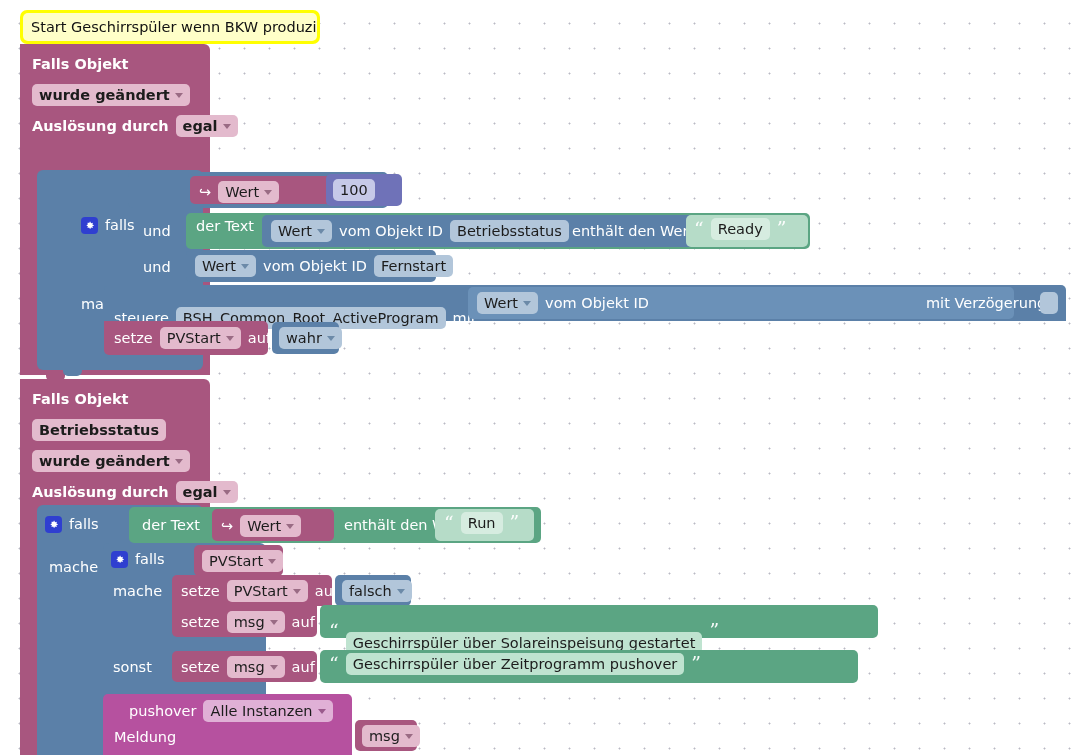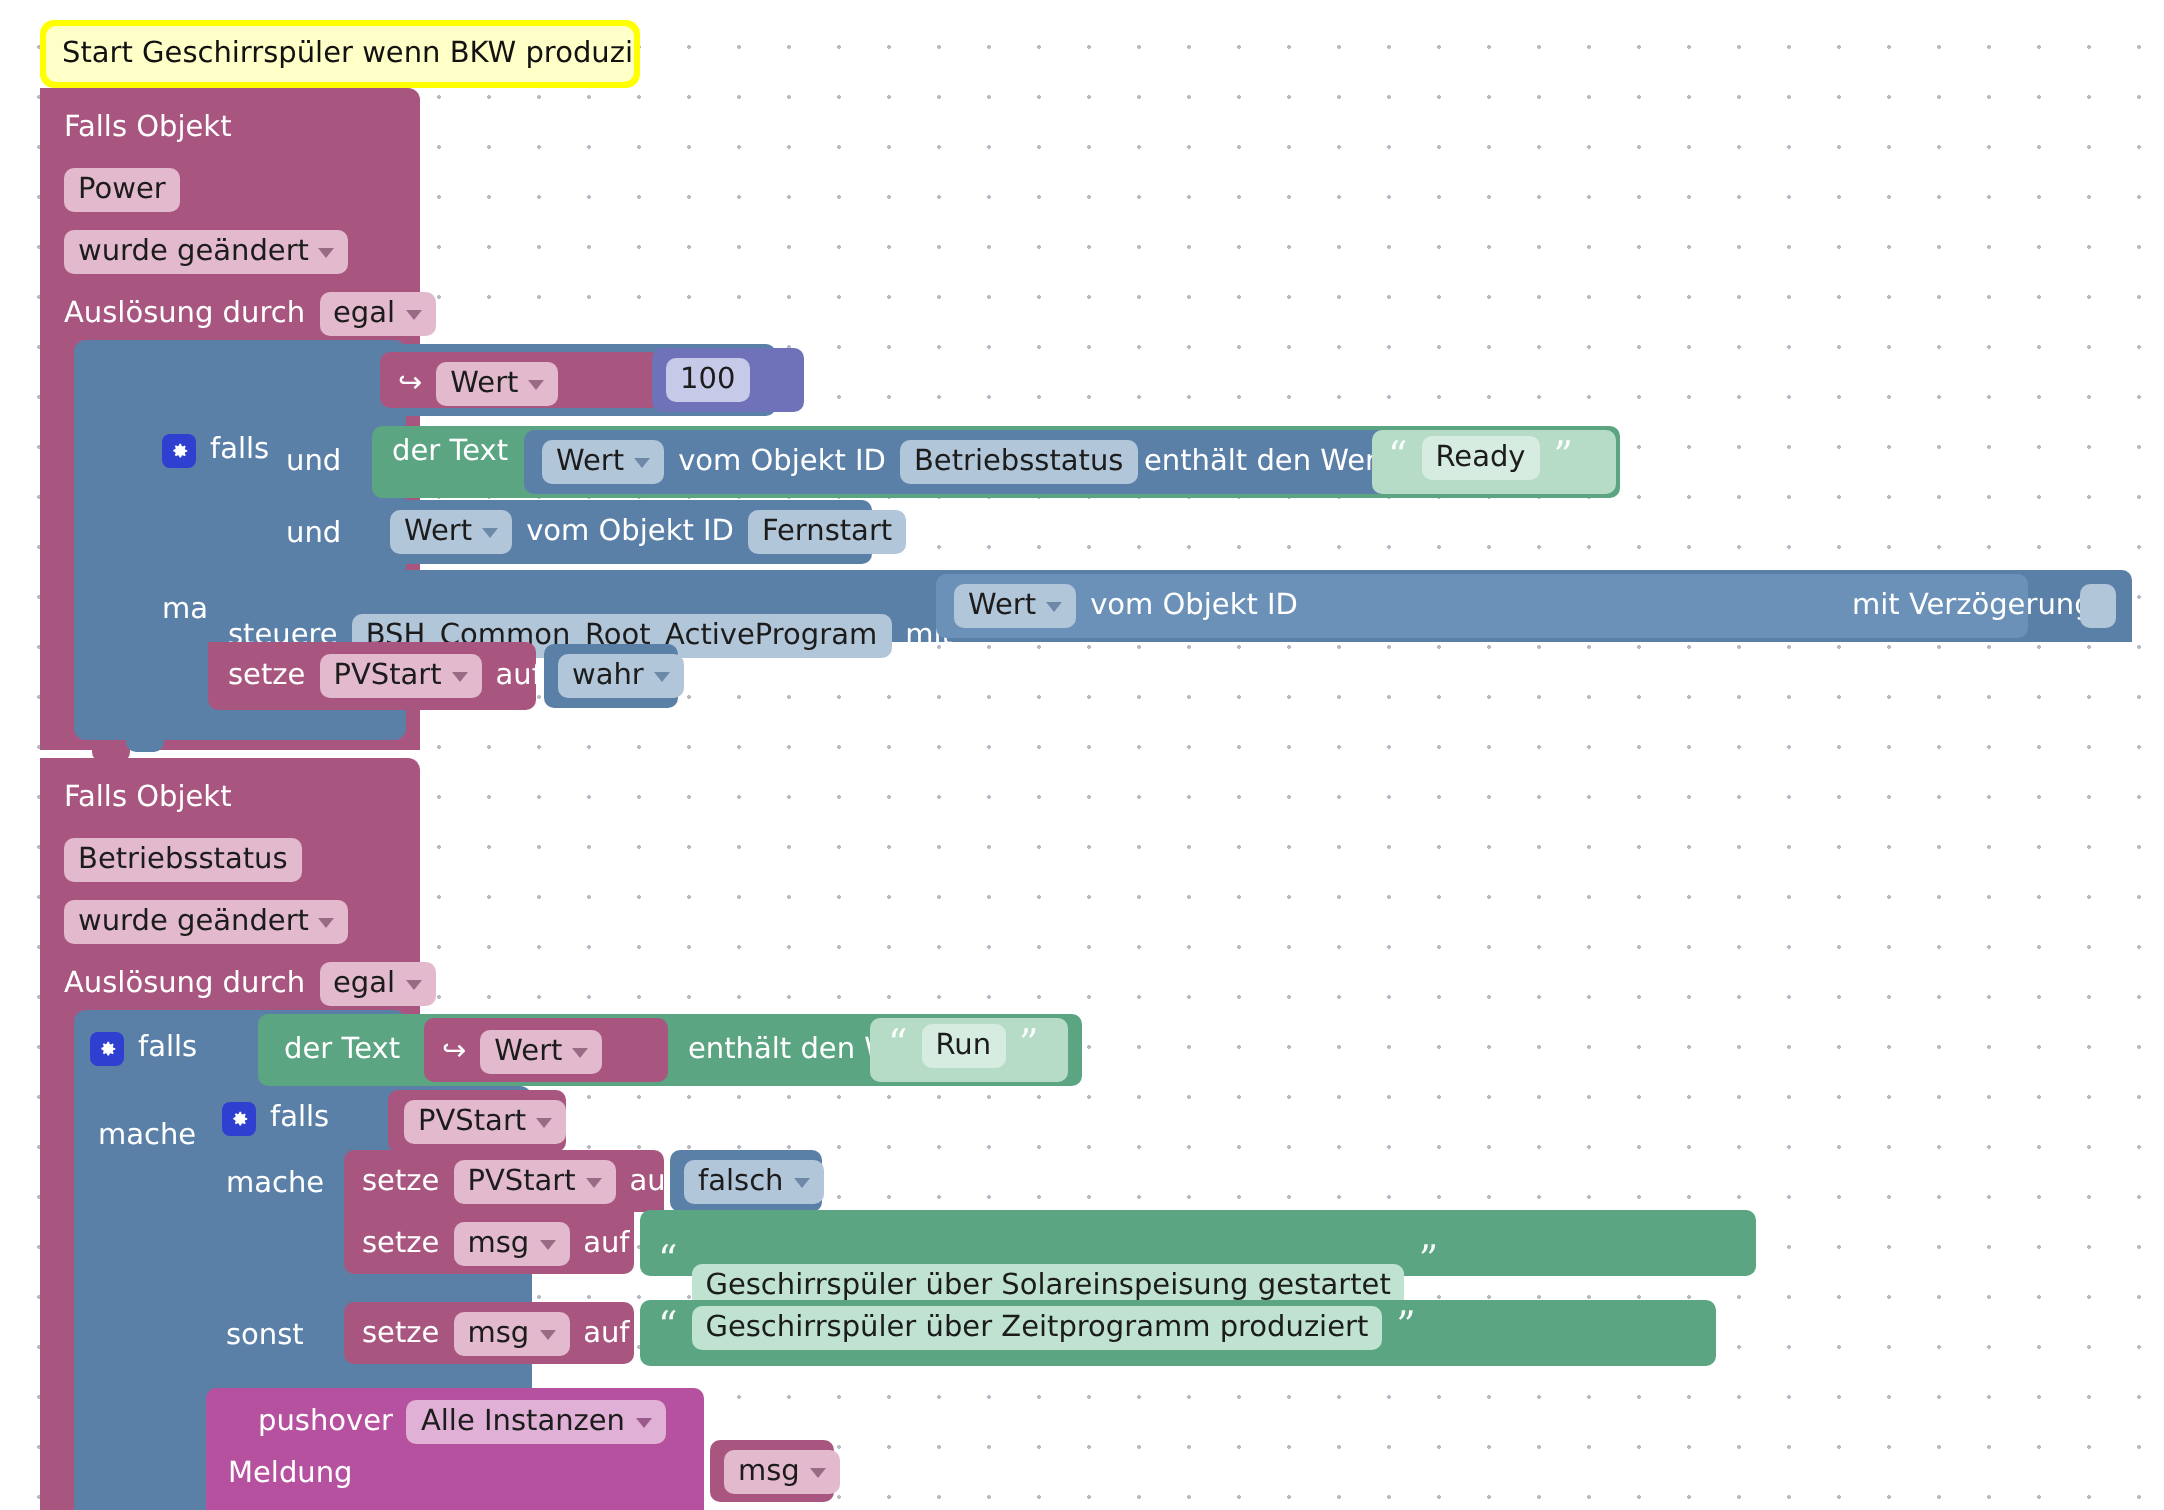--- a/index.html
+++ b/index.html
@@ -65,42 +65,39 @@
   #comment .inner {
     width:100%; height:100%; background:#ffffc8; border-radius:5px;
     display:flex; align-items:center; padding:0 8px;
     font-size:14.5px; color:#121212; white-space:nowrap; overflow:hidden;
   }
   #comment .tail {
     position:absolute; left:32px; bottom:-9px;
     width:0; height:0; border-left:9px solid transparent;
     border-right:9px solid transparent; border-top:10px solid #ffff00;
   }
-  .hat-rows { position:absolute; left:14px; top:10px; }
+  .hat-rows { position:absolute; left:14px; top:10px;font-weight:bold; }
   .hat-row  { display:flex; align-items:center; gap:7px; height:24px; margin-bottom:7px; }
 
   .row-inline { display:flex; align-items:center; gap:7px; white-space:nowrap; }
 </style>
 </head>
 <body>
 
 <div id="workspace">
 
   <div id="comment">
     <div class="inner">Start Geschirrspüler wenn BKW produziert</div>
     <div class="tail"></div>
   </div>
 
   <div class="blk" style="left:20px; top:44px; width:190px; height:331px; background:#a8567f; border-radius:0 6px 0 0;">
     <div class="hat-rows" style="left:12px; top:8px;">
       <div class="hat-row">
         <span class="rowtext">Falls Objekt</span>
-      </div>
-      <div class="hat-row">
-        <span class="field f-purple">Power</span>
       </div>
       <div class="hat-row">
         <span class="field f-purple">
           <span>wurde geändert</span>
           <i class="caret"></i>
         </span>
       </div>
       <div class="hat-row">
         <span class="rowtext">Auslösung durch</span>
         <span class="field f-purple">
@@ -349,21 +346,21 @@
       <span class="rowtext">setze</span>
       <span class="field f-purple">
         <span>msg</span>
         <i class="caret"></i>
       </span>
       <span class="rowtext">auf</span>
     </div>
     <div style="position:absolute; left:148px; top:-1px; width:538px; height:33px; background:#5ba583; border-radius:5px;">
       <div class="row-inline" style="position:absolute; left:9px; top:3px;">
         <span class="quote" style="color:#ffffff;">“</span>
-        <span class="field f-green" style="background:#bfe3d0;">Geschirrspüler über Zeitprogramm produziert</span>
+        <span class="field f-green" style="background:#bfe3d0;">Geschirrspüler über Zeitprogramm pushover</span>
         <span class="quote" style="color:#ffffff;">”</span>
       </div>
     </div>
   </div>
 
   <div class="blk" style="left:103px; top:694px; width:249px; height:61px; background:#b6519f; border-radius:5px 5px 0 0;">
     <div class="row-inline" style="position:absolute; left:26px; top:6px;">
       <span class="rowtext">pushover</span>
       <span class="field" style="background:#e0b0d6;">
         <span>Alle Instanzen</span>

